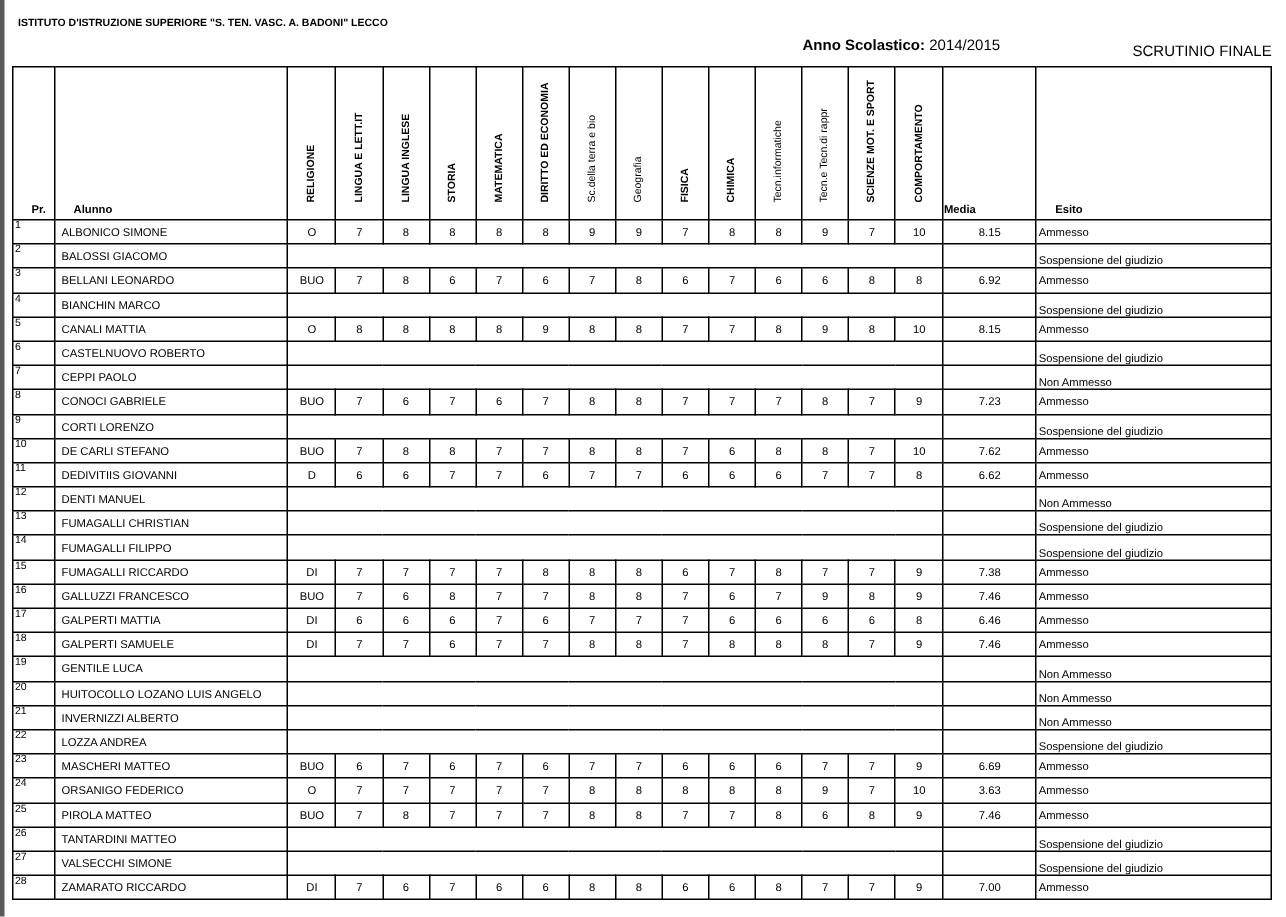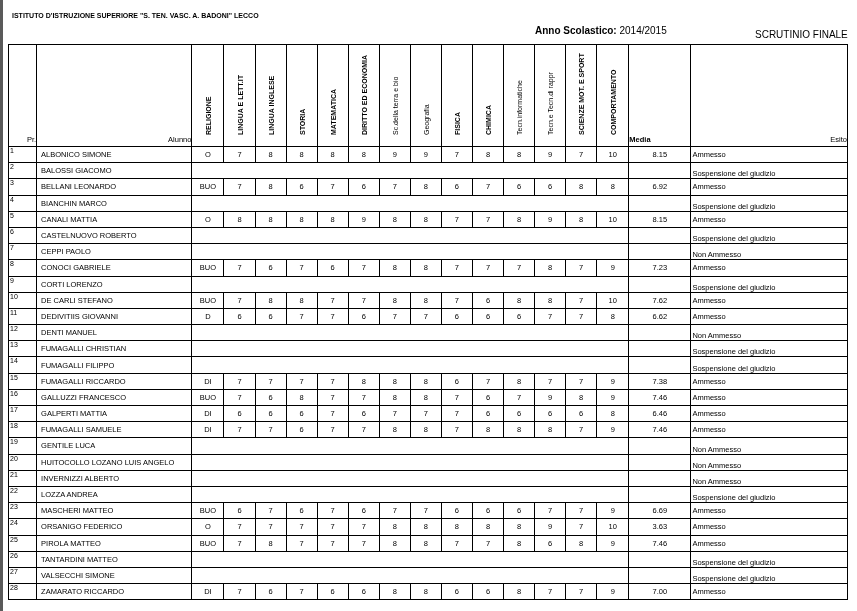--- a/index.html
+++ b/index.html
@@ -36,21 +36,21 @@
   }
   table.grid td, table.grid th {
     border: 1px solid #000;
     padding: 0;
     font-size: 7.5px;
     font-weight: normal;
     overflow: hidden;
     white-space: nowrap;
   }
   table.grid thead th { height: 99px; vertical-align: bottom; }
-  table.grid thead th.bold { font-weight: normal; text-align: right; padding-left: 1px; padding-bottom: 2px; }
+  table.grid thead th.bold { font-weight: bold; text-align: left; padding-left: 12px; padding-bottom: 2px; }
   table.grid thead th.media-h { text-align: left; font-weight: bold; padding-bottom: 2px; }
   table.grid thead th.rot { position: relative; }
   table.grid thead th.rot span {
     position: absolute; left: 50%; bottom: 4px;
     transform-origin: 0 0;
     transform: rotate(-90deg) translate(0, -50%);
     font-weight: bold; font-size: 7px;
     white-space: nowrap;
   }
   table.grid thead th.rot span.light { font-weight: normal; }
@@ -377,21 +377,21 @@
         <td class="v">6</td>
         <td class="v">6</td>
         <td class="v">6</td>
         <td class="v">6</td>
         <td class="v">8</td>
         <td class="v">6.46</td>
         <td class="esito top">Ammesso</td>
       </tr>
       <tr>
         <td class="pr">18</td>
-        <td class="name">FUMAGALLI SAMUELE</td>
+        <td class="name">GALPERTI SAMUELE</td>
         <td class="v">DI</td>
         <td class="v">7</td>
         <td class="v">7</td>
         <td class="v">6</td>
         <td class="v">7</td>
         <td class="v">7</td>
         <td class="v">8</td>
         <td class="v">8</td>
         <td class="v">7</td>
         <td class="v">8</td>

